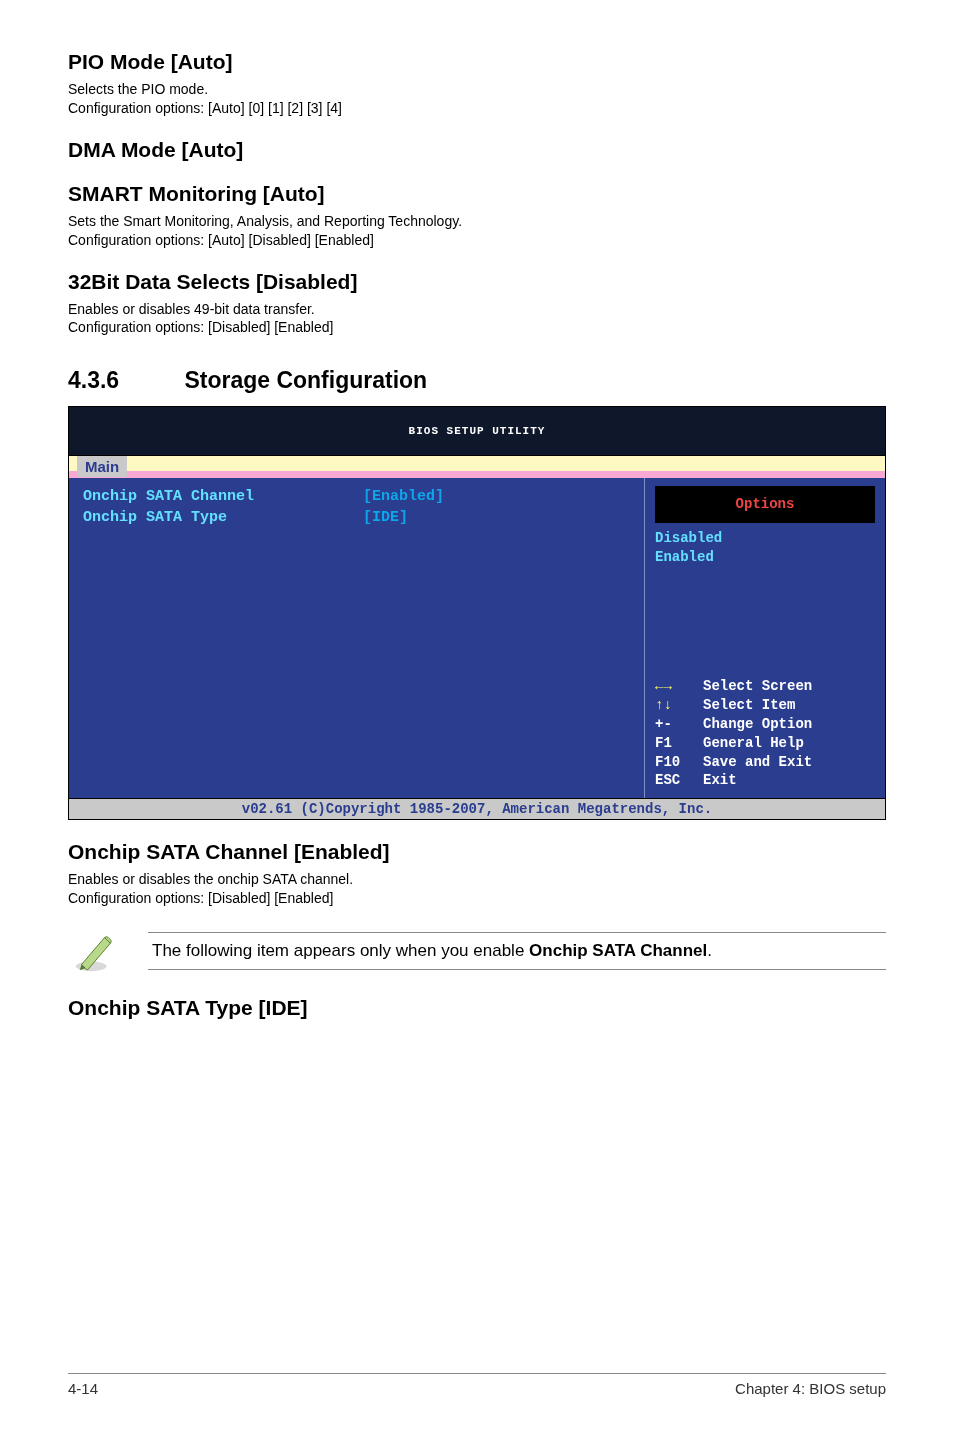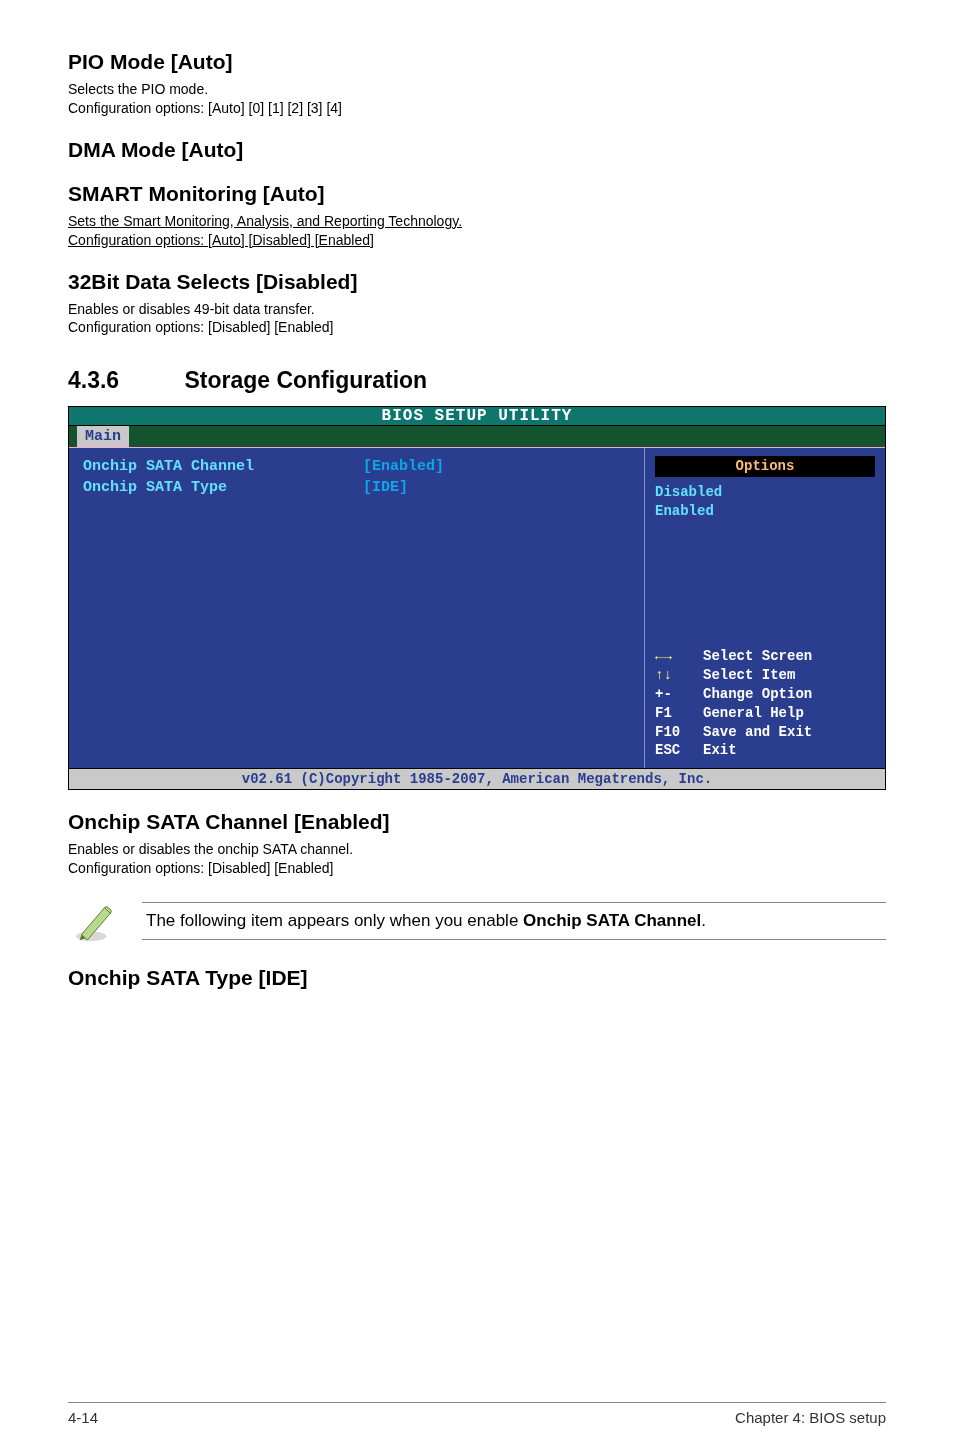--- a/index.html
+++ b/index.html
@@ -9,66 +9,66 @@
   h3.section-title { font-size: 21px; font-weight: bold; margin-bottom: 6px; }
   p.body-text { font-size: 14px; line-height: 1.35; margin-bottom: 20px; }
 
   .block { margin-bottom: 20px; }
 
   h2.num-section { font-size: 23px; font-weight: bold; margin-top: 30px; margin-bottom: 12px; }
   .secnum { display: inline-block; width: 110px; }
 
   
   .bios-wrapper { width: 100%; border: 1px solid #000; margin-bottom: 20px; }
-  .bios-header { background: #0f766e; color: #fff; text-align: center; font-family: "Courier New", monospace; font-weight: bold; padding: 0 0; font-size: 16px; letter-spacing: 1px; border-bottom: 1px solid #000; }
-  .bios-tabrow { background: #14532d; font-family: Liberation Mono, monospace; font-size: 15px; height: 22px; position: relative; border-bottom: 1px solid #f9a8d4; }
+  .bios-header { background: #0f172a; color: #fff; text-align: center; font-family: "Courier New", monospace; font-weight: bold; padding: 18px 0; font-size: 11px; letter-spacing: 1px; border-bottom: 1px solid #000; }
+  .bios-tabrow { background: #fef9c3; font-family: Liberation Sans, sans-serif; font-size: 15px; height: 22px; position: relative; border-bottom: 7px solid #f9a8d4; }
   .bios-tab { display: inline-block; background: #c9c9c9; color: #2a3d8f; font-weight: bold; padding: 2px 8px; margin-left: 8px; }
 
   .bios-body { display: flex; background: #2a3d8f; }
   .bios-left { flex: 1; border-right: 1px solid #7f8fc9; padding: 8px 14px 8px 14px; font-family: "Courier New", monospace; color: #ffff66; font-weight: bold; font-size: 15px; line-height: 1.4; min-height: 320px; }
   .bios-left .row { display: flex; }
   .bios-left .lbl { flex: 0 0 280px; color: #64e0ff; white-space: pre; }
   .bios-left .val { color: #0ea5e9; white-space: pre; }
 
   .bios-right { width: 240px; padding: 8px 10px; font-family: "Courier New", monospace; font-size: 14px; color: #64e0ff; font-weight: bold; line-height: 1.35; display: flex; flex-direction: column; justify-content: flex-start; }
-  .options-header { background: #000; color: #fdba74; text-align: center; padding: 1px 0; margin-bottom: 6px; }
+  .options-header { background: #000; color: #ef4444; text-align: center; padding: 9px 0; margin-bottom: 6px; }
   .opt-list div { white-space: pre; }
   .right-spacer { flex: 1; }
   .nav-hints { margin-top: 20px; }
   .nav-hints .hintrow { display: flex; }
   .nav-hints .key { flex: 0 0 48px; color: #fff; white-space: pre; }
   .nav-hints .desc { color: #fff; }
   .nav-hints .key.arrow { color: #ffff66; }
 
   .bios-footer { background: #c9c9c9; color: #2a3d8f; text-align: center; font-family: "Courier New", monospace; font-weight: bold; font-size: 14px; padding: 2px 0; border-top: 1px solid #000; }
 
   
-  .note-row { display: flex; align-items: center; gap: 24px; margin: 8px 0 22px 4px; }
+  .note-row { display: flex; align-items: center; gap: 30px; margin: 8px 0 22px 4px; }
   .note-body { flex: 1; border-top: 1px solid #888; border-bottom: 1px solid #888; padding: 8px 4px; font-size: 17px; }
 
   .pen-icon { width: 46px; height: 46px; flex: 0 0 46px; }
 
-  .page-footer { position: absolute; bottom: 12px; left: 68px; right: 68px; display: flex; justify-content: space-between; border-top: 1px solid #888; padding-top: 6px; font-size: 15px; color: #333; margin-top: 20px; }
+  .page-footer { position: absolute; bottom: 41px; left: 68px; right: 68px; display: flex; justify-content: space-between; border-top: 1px solid #888; padding-top: 6px; font-size: 15px; color: #333; margin-top: 20px; }
 </style>
 </head>
 <body>
 
 <div class="block">
   <h3 class="section-title">PIO Mode [Auto]</h3>
   <p class="body-text" style="white-space: pre-line;">Selects the PIO mode.
 Configuration options: [Auto] [0] [1] [2] [3] [4]</p>
 </div>
 
 <div class="block">
   <h3 class="section-title">DMA Mode [Auto]</h3>
 </div>
 
 <div class="block">
   <h3 class="section-title">SMART Monitoring [Auto]</h3>
-  <p class="body-text" style="white-space: pre-line; text-decoration: underline;">Sets the Smart Monitoring, Analysis, and Reporting Technology.
+  <p class="body-text" style="white-space: pre-line;">Sets the Smart Monitoring, Analysis, and Reporting Technology.
 Configuration options: [Auto] [Disabled] [Enabled]</p>
 </div>
 
 <div class="block">
   <h3 class="section-title">32Bit Data Selects [Disabled]</h3>
   <p class="body-text" style="white-space: pre-line;">Enables or disables 49-bit data transfer.
 Configuration options: [Disabled] [Enabled]</p>
 </div>
 
 <h2 class="num-section">

